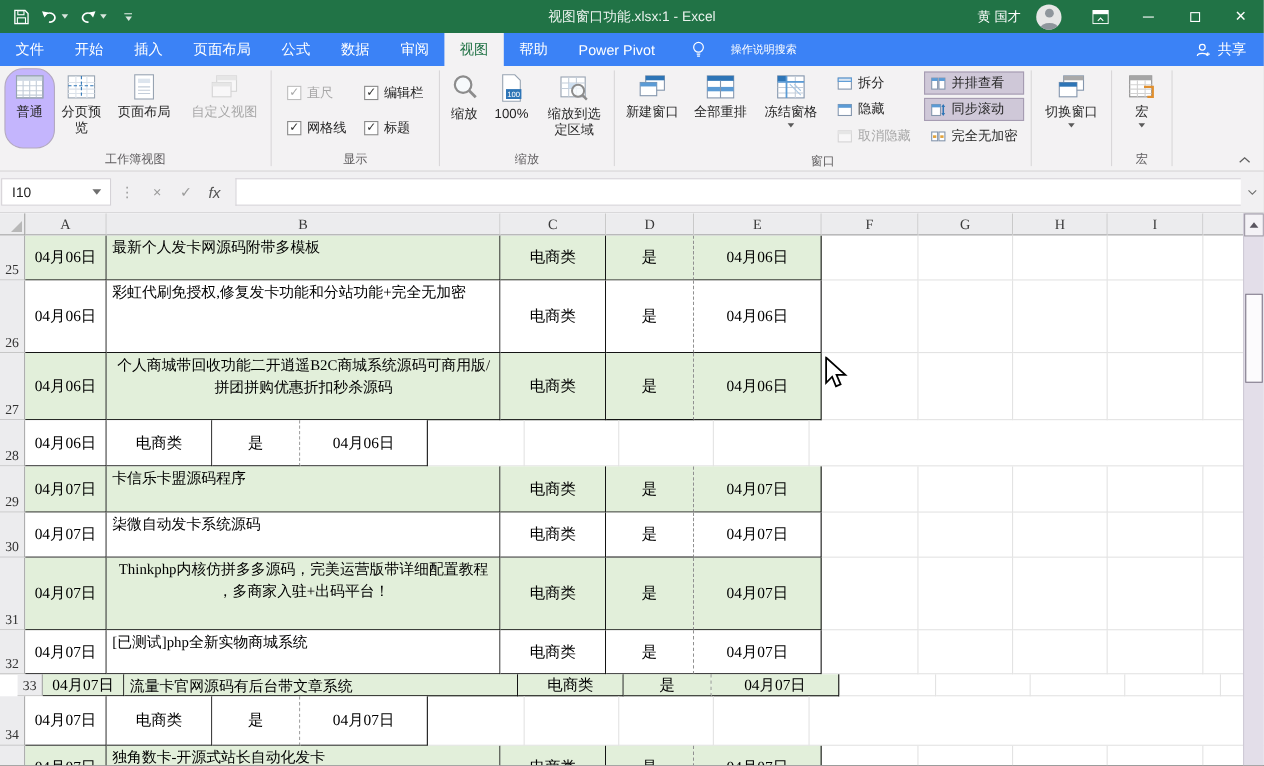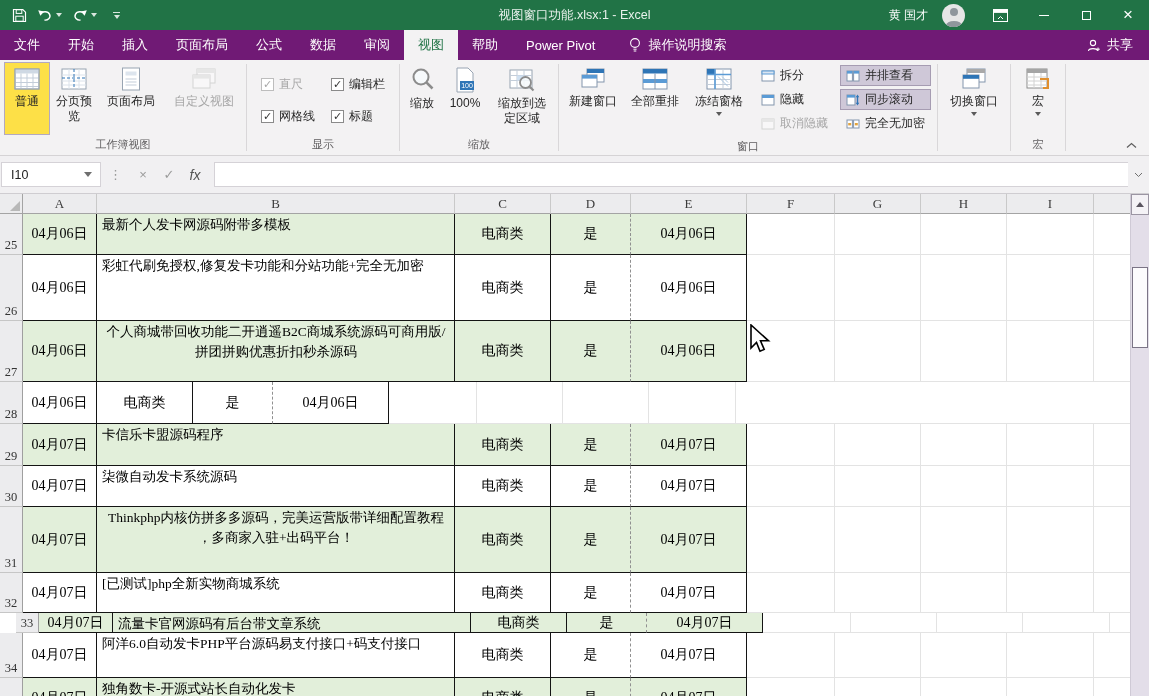--- a/index.html
+++ b/index.html
@@ -20,34 +20,34 @@
   .tb-right { margin-left:auto; display:flex; align-items:center; height:100%; }
   .user-name { font-size:12px; margin-right:14px; color:#fff; }
   .avatar { width:23px; height:23px; border-radius:50%; background:#e6e6e6; position:relative; overflow:hidden; margin-right:18px; }
   .avatar .head { position:absolute; top:4px; left:7.5px; width:8px; height:8px; border-radius:50%; background:#8f969c; }
   .avatar .body { position:absolute; bottom:-3px; left:3.5px; width:16px; height:9px; border-radius:50% 50% 0 0; background:#8f969c; }
   .ribbon-opt { margin-right:6px; width:34px; display:flex; justify-content:center; }
   .winbtn { width:42px; height:30px; display:flex; align-items:center; justify-content:center; color:#fff; font-size:15px; }
   .winbtn .min { width:10px; height:1px; background:#fff; display:block; }
   .winbtn .max { width:9px; height:9px; border:1px solid #fff; display:block; }
   
-  .tabbar { height:30px; background:#701a75; display:flex; align-items:stretch; color:#fff; }
+  .tabbar { height:30px; background:#3b82f6; display:flex; align-items:stretch; color:#fff; }
   .tab { padding:0 14px; display:flex; align-items:center; font-size:13px; cursor:default; white-space:nowrap; }
   .tab.active { background:#f3f2f3; color:#217346; }
-  .searchbox { display:flex; align-items:center; gap:7px; margin-left:20px; font-size:13px; }
+  .searchbox { display:flex; align-items:center; gap:23px; margin-left:20px; font-size:10px; }
   .share { margin-left:auto; display:flex; align-items:center; gap:6px; padding:0 16px; font-size:13px; }
   
   .ribbon { height:96px; background:#f3f2f3; border-bottom:1px solid #d5d3d5; display:flex; position:relative; color:#262626; }
   .rgroup { display:flex; flex-direction:column; padding:2px 4px 0 4px; }
   .gbody { flex:1; display:flex; align-items:stretch; gap:2px; }
   .glabel { text-align:center; font-size:11px; color:#5f5d5f; padding:2px 0 3px; min-height:16px; }
   .gsep { width:1px; background:#d9d7d9; margin:4px 0; }
   .bigbtn { display:flex; flex-direction:column; align-items:center; justify-content:flex-start; padding:4px 3px 2px; border:1px solid transparent; }
   .bigbtn .blabel { font-size:12px; line-height:1.25; text-align:center; margin-top:3px; }
-  .bigbtn.selected { background:#fde047; border-color:#b3a9c0; }
+  .bigbtn.selected { background:#c4b5fd; border-color:#b3a9c0;border-radius:17px; }
   .bigbtn.disabled { color:#a7a7a7; }
   .bigbtn.disabled svg { opacity:.45; }
   .dcaret { width:0; height:0; border-left:3.5px solid transparent; border-right:3.5px solid transparent; border-top:4px solid #5a5a5a; margin-top:3px; }
   .checkgrid { display:grid; grid-template-columns:auto auto; column-gap:16px; row-gap:15px; align-content:center; padding:6px 10px 2px; }
   .chk { display:flex; align-items:center; gap:5px; font-size:12px; }
   .chk .box { width:13px; height:13px; background:#fff; border:1px solid #8a8a8a; display:flex; align-items:center; justify-content:center; font-size:11px; color:#333; line-height:1; }
   .chk.disabled { color:#a7a7a7; }
   .chk.disabled .box { border-color:#bdbdbd; color:#a7a7a7; }
   .smallcol { display:flex; flex-direction:column; justify-content:flex-start; gap:3px; padding:3px 2px; }
   .smallbtn { display:flex; align-items:center; gap:5px; font-size:12px; padding:1px 5px; border:1px solid transparent; white-space:nowrap; }
@@ -560,21 +560,20 @@
           <div class="cell c-e">04月07日</div>
           <div class="cell empty c-f"></div>
           <div class="cell empty c-g"></div>
           <div class="cell empty c-h"></div>
           <div class="cell empty c-i"></div>
           <div class="cell empty last c-j"></div>
         </div>
         <div class="trow white" style="height: 45px;">
           <div class="rh c-rh">34</div>
           <div class="cell c-a">04月07日</div>
-          <div class="cell left c-b">阿洋6.0自动发卡PHP平台源码易支付接口+码支付接口</div>
           <div class="cell c-c">电商类</div>
           <div class="cell dash c-d">是</div>
           <div class="cell c-e">04月07日</div>
           <div class="cell empty c-f"></div>
           <div class="cell empty c-g"></div>
           <div class="cell empty c-h"></div>
           <div class="cell empty c-i"></div>
           <div class="cell empty last c-j"></div>
         </div>
         <div class="trow green" style="height: 40px;">

